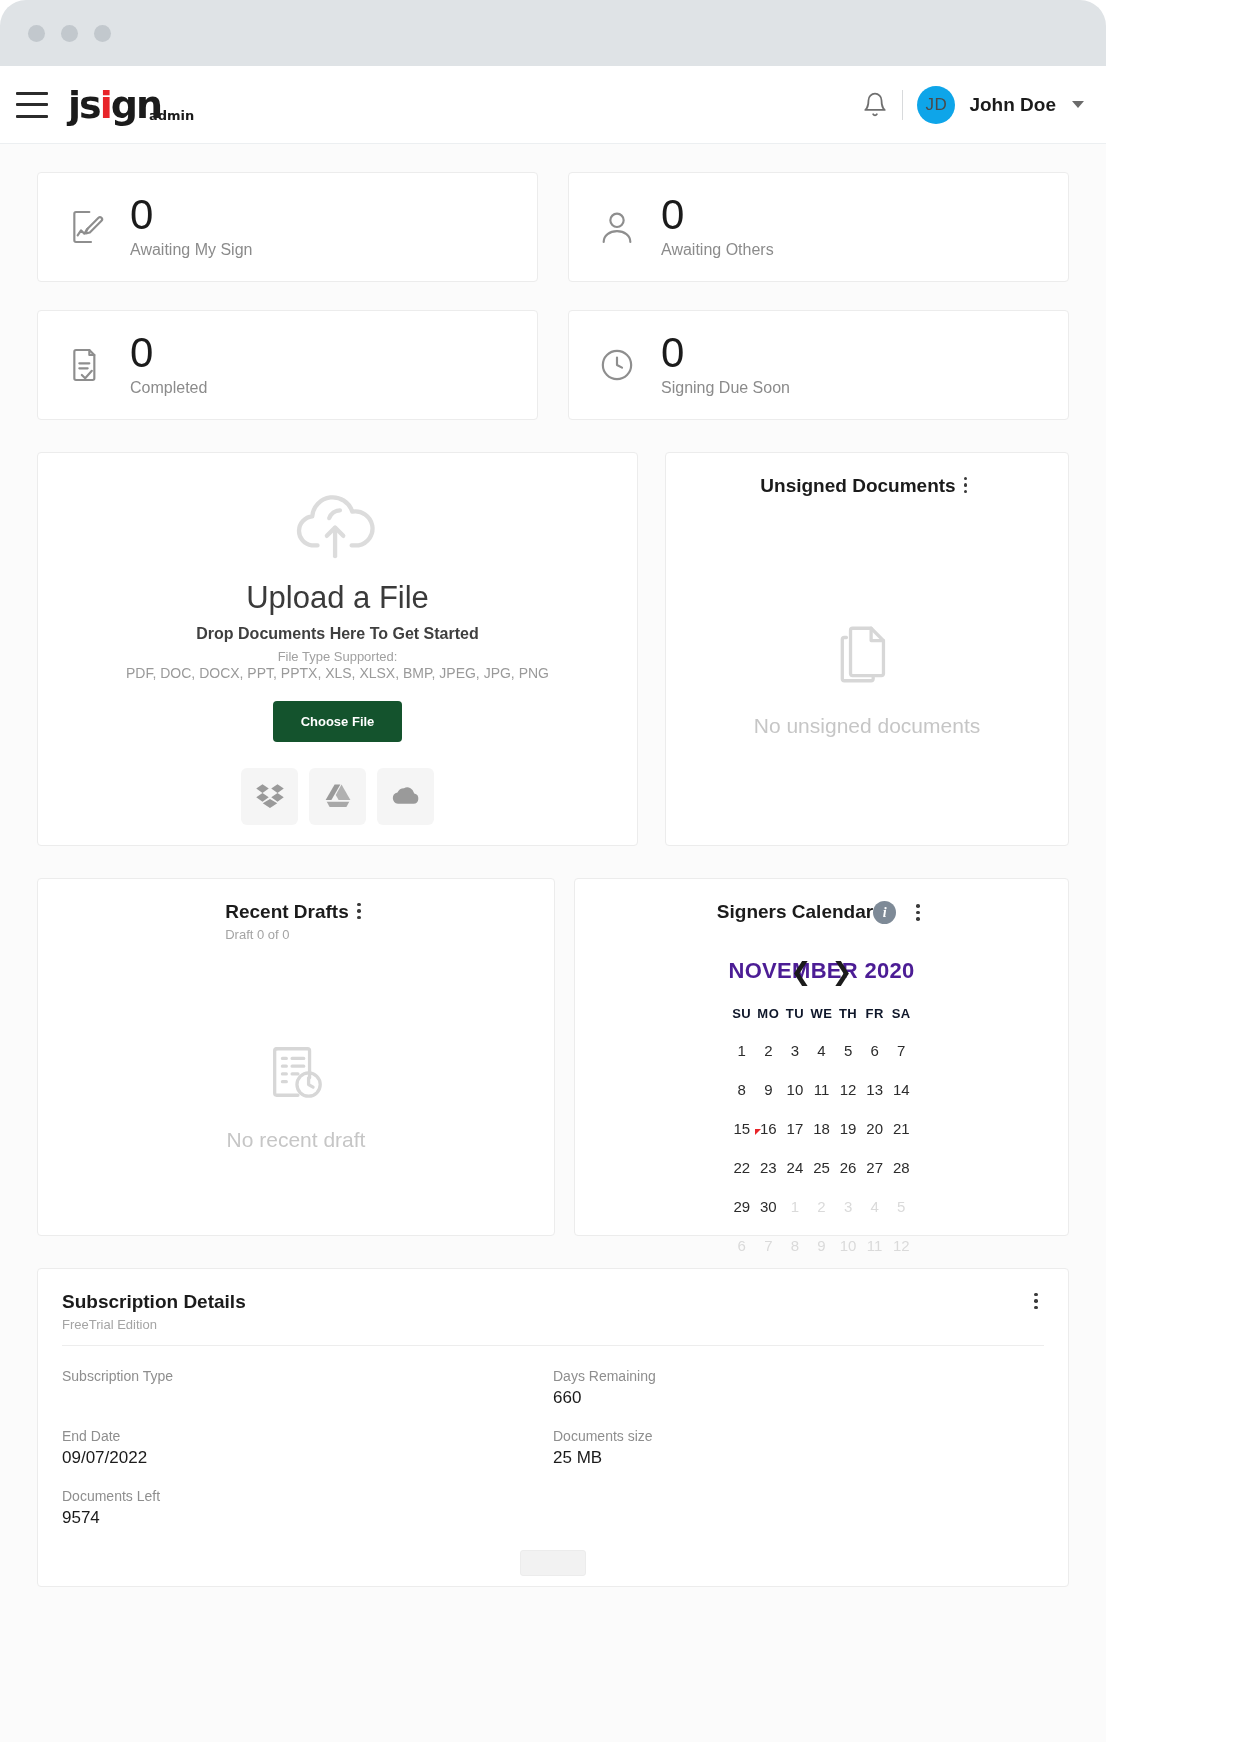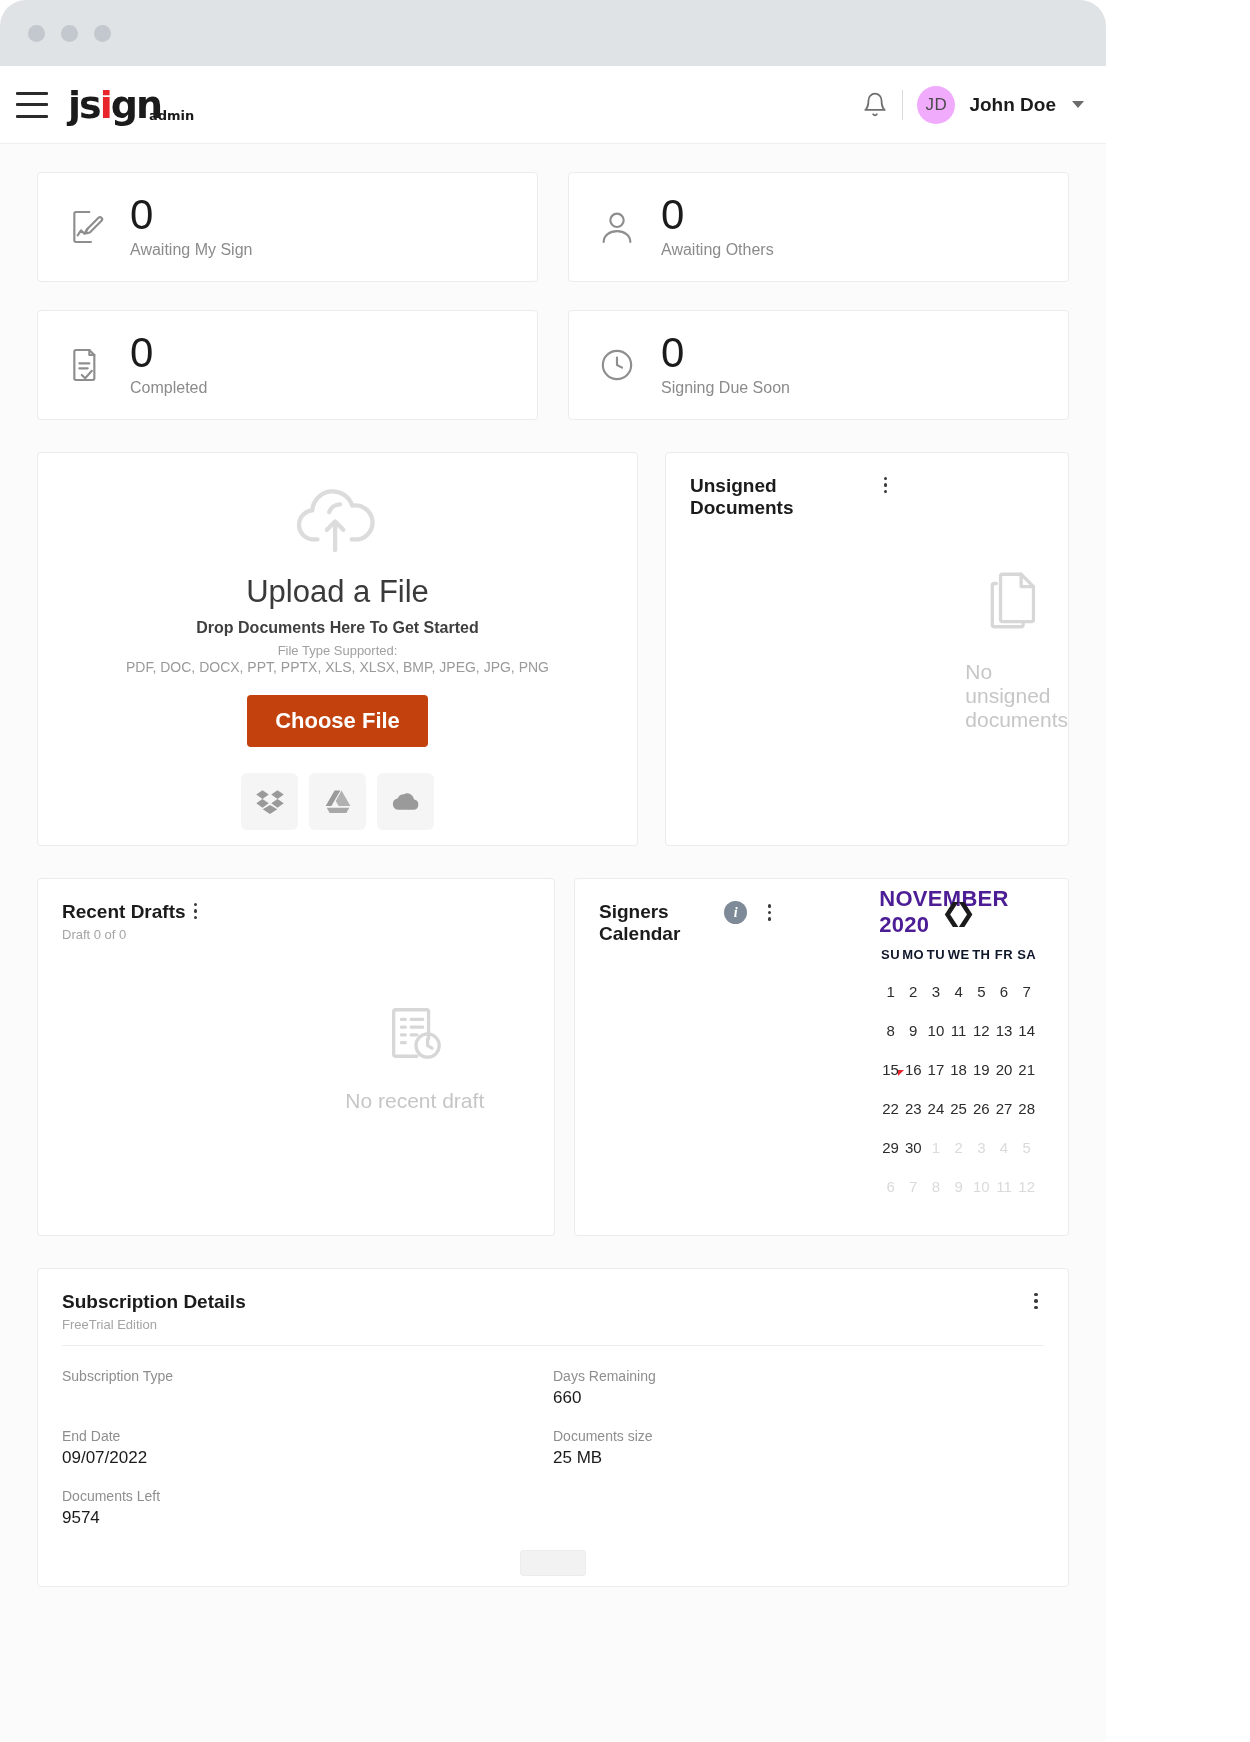--- a/index.html
+++ b/index.html
@@ -79,21 +79,21 @@
   .header-right {
     margin-left: auto;
     display: flex;
     align-items: center;
     gap: 14px;
   }
   .bell { cursor: pointer; line-height: 0; }
   .vdiv { width: 1px; height: 30px; background: #d8dadc; }
   .avatar {
     width: 38px; height: 38px; border-radius: 50%;
-    background: #f0abfc;
+    background: #0ea5e9;
     display: flex; align-items: center; justify-content: center;
     font-size: 17px; color: #4a4a4a; letter-spacing: 0.5px;
     font-family: "Liberation Sans", sans-serif;
   }
   .username {
     font-size: 19px; font-weight: 700; color: #1b1b1b;
   }
   .caret {
     width: 0; height: 0;
     border-left: 6px solid transparent;
@@ -155,43 +155,43 @@
     font-size: 16px; color: #3f3f3f; font-weight: 700; margin-top: 9px;
   }
   .upload-ft {
     font-size: 13px; color: #a0a0a0; margin-top: 6px;
   }
   .upload-types {
     font-size: 14px; color: #9a9a9a; margin-top: 1px;
   }
   .btn-red {
     margin-top: 20px;
-    background: #c2410c;
+    background: #14532d;
     color: #ffffff;
     border: none;
     border-radius: 4px;
-    font-size: 22px;
+    font-size: 13px;
     font-weight: 700;
     padding: 13px 28px;
     cursor: pointer;
     font-family: "Liberation Sans", sans-serif;
   }
   .cloud-row {
     display: flex; gap: 11px; margin-top: 26px;
   }
   .cloud-btn {
     width: 57px; height: 57px;
     background: #f5f5f5;
     border-radius: 6px;
     display: flex; align-items: center; justify-content: center;
     cursor: pointer;
     color: #9a9a9a;
   }
   
-  .panel { display: flex; flex-direction: row; }
+  .panel { display: flex; flex-direction: column; align-items: center; }
   .panel-head {
     display: flex; align-items: flex-start;
     padding: 22px 22px 0 24px;
   }
   .panel-title {
     font-size: 19px; font-weight: 700; color: #1b1b1b;
   }
   .panel-sub {
     font-size: 13px; color: #a4a4a4; margin-top: 4px;
   }

